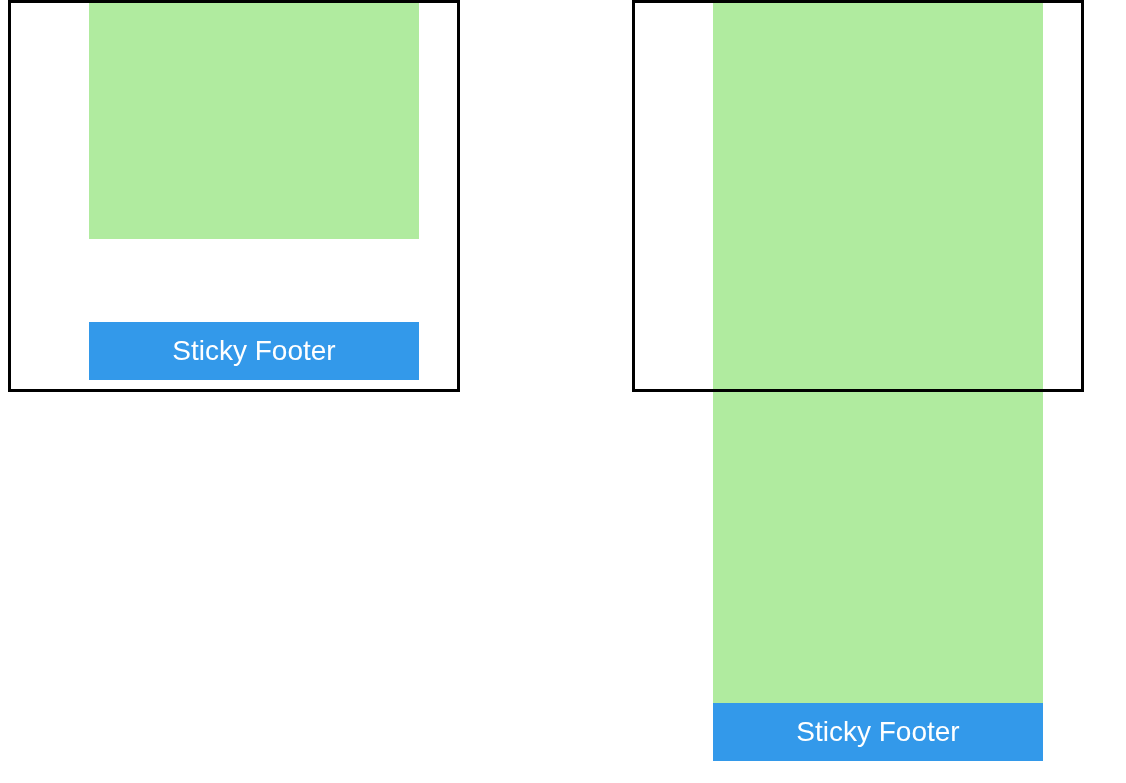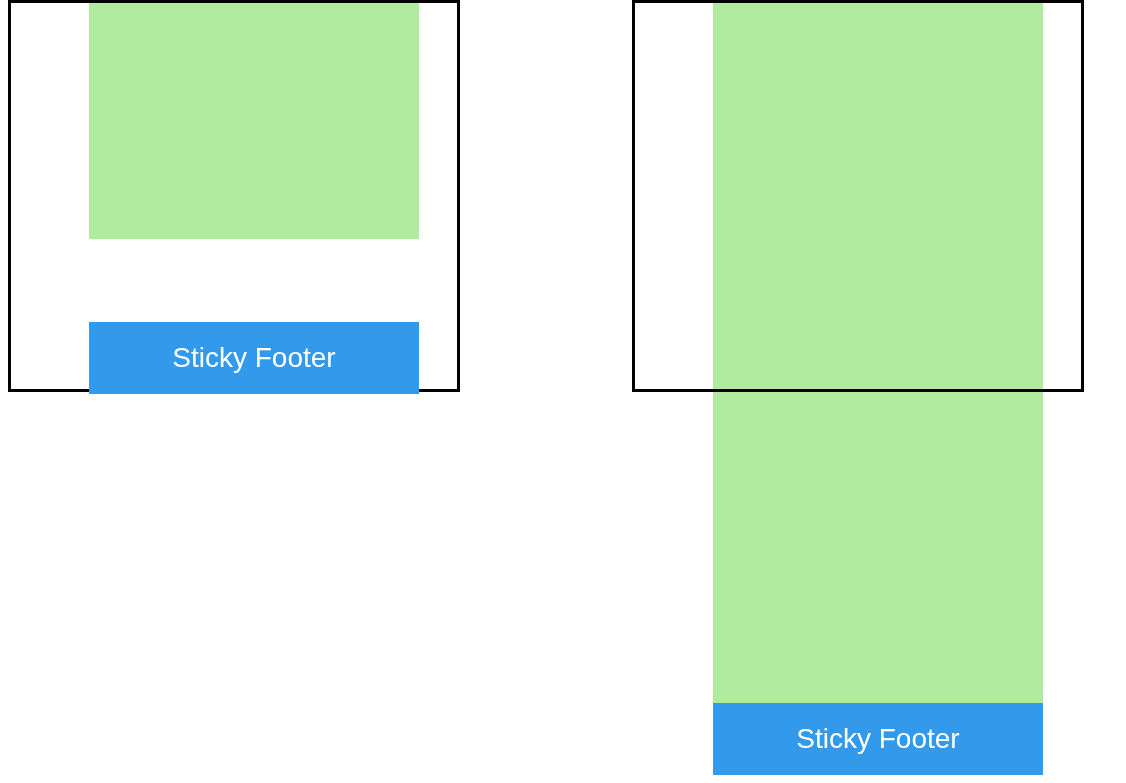--- a/index.html
+++ b/index.html
@@ -44,21 +44,21 @@
     .footer {
       position: absolute;
       background: #3399ea;
       color: #ffffff;
       display: flex;
       align-items: center;
       justify-content: center;
       font-size: 28px;
       font-weight: 400;
       width: 330px;
-      height: 72px;
+      height: 58px;
     }
     .footer-left {
       left: 89px;
       top: 322px;
     }
     .footer-right {
       left: 713px;
       top: 703px;
     }
     .viewport-front {

